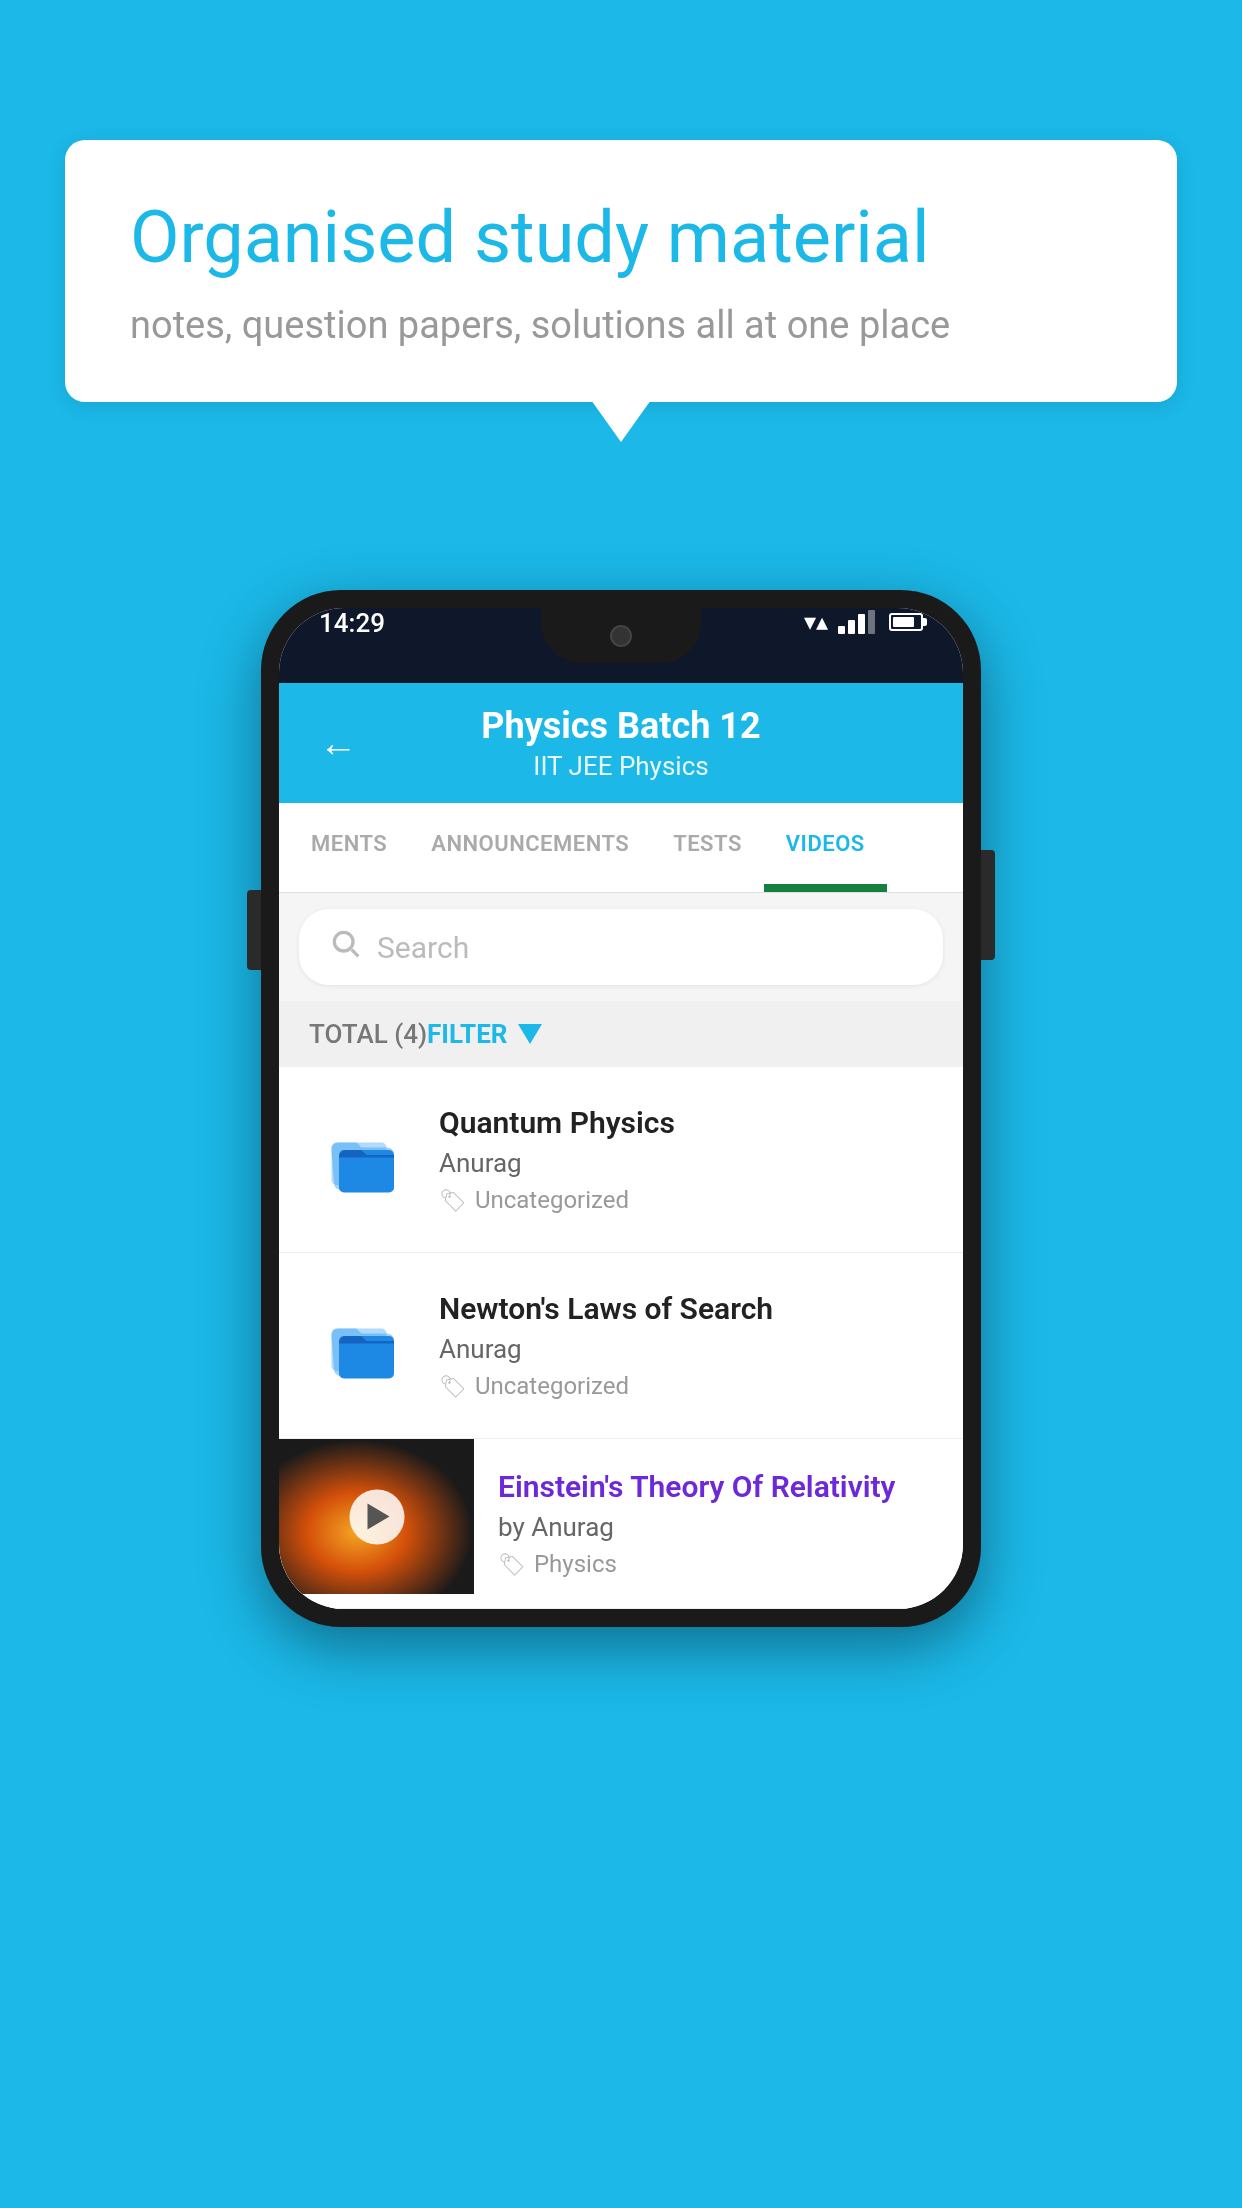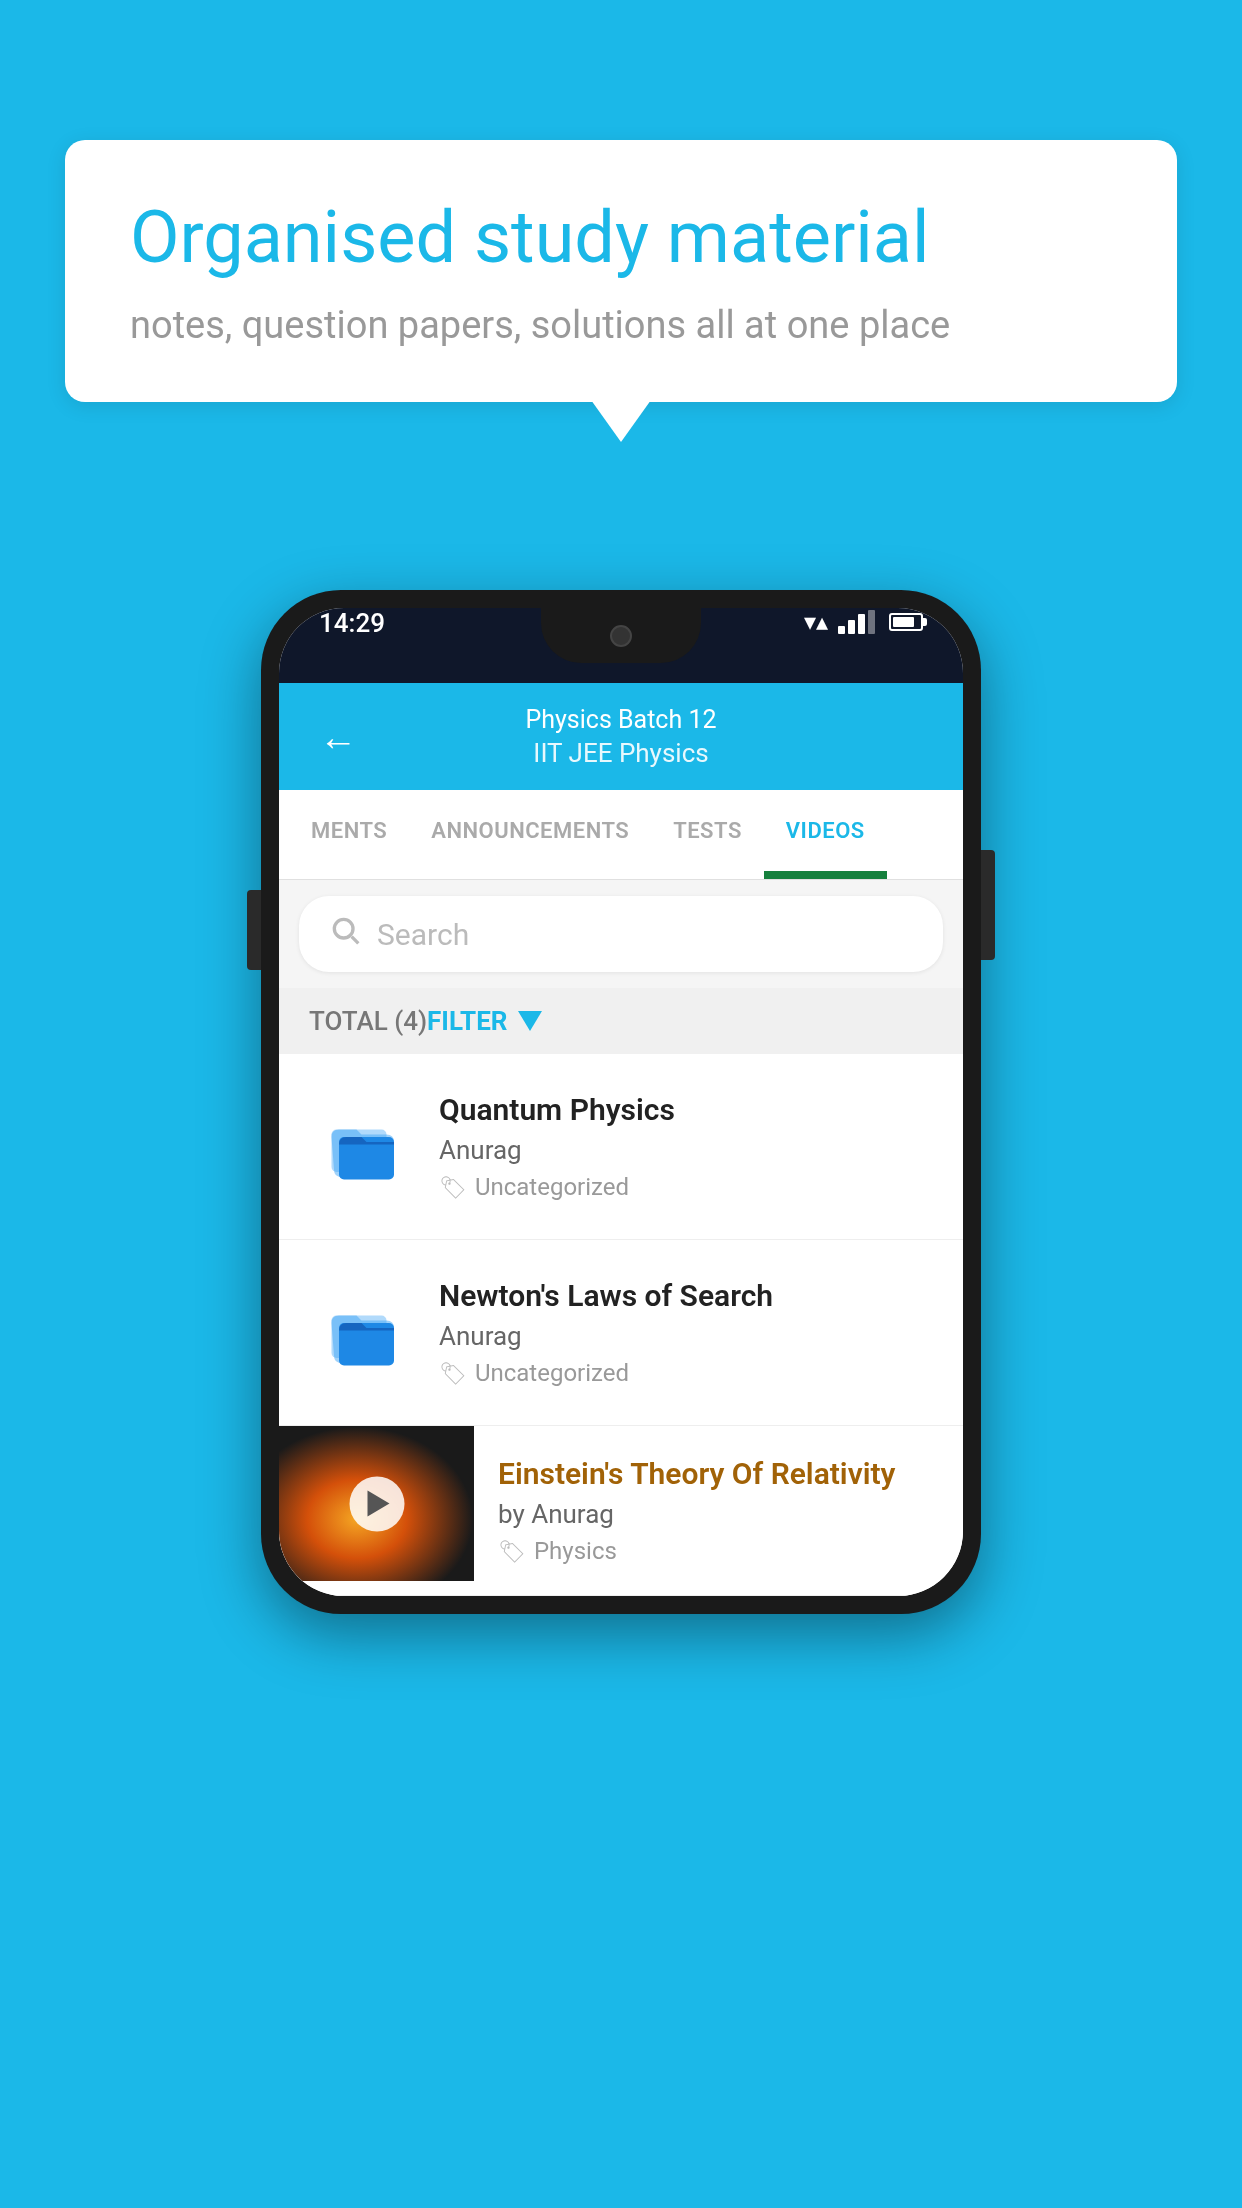--- a/index.html
+++ b/index.html
@@ -207,22 +207,22 @@
       cursor: pointer;
     }
 
     .header-text {
       text-align: center;
       flex: 1;
     }
 
     .header-title {
       color: white;
-      font-size: 25px;
-      font-weight: 400;
+      font-size: 36px;
+      font-weight: 700;
     }
 
     .header-subtitle {
       color: rgba(255,255,255,0.9);
       font-size: 26px;
       margin-top: 4px;
     }
 
     
     .tabs-bar {
@@ -399,21 +399,21 @@
       border-left: 22px solid #555;
       margin-left: 4px;
     }
 
     .einstein-info {
       flex: 1;
       padding: 30px 24px;
     }
 
     .einstein-title {
-      color: #a16207;
+      color: #6d28d9;
       font-size: 30px;
       font-weight: 600;
       margin-bottom: 8px;
     }
 
     .einstein-author {
       color: #666;
       font-size: 26px;
       margin-bottom: 8px;
     }

